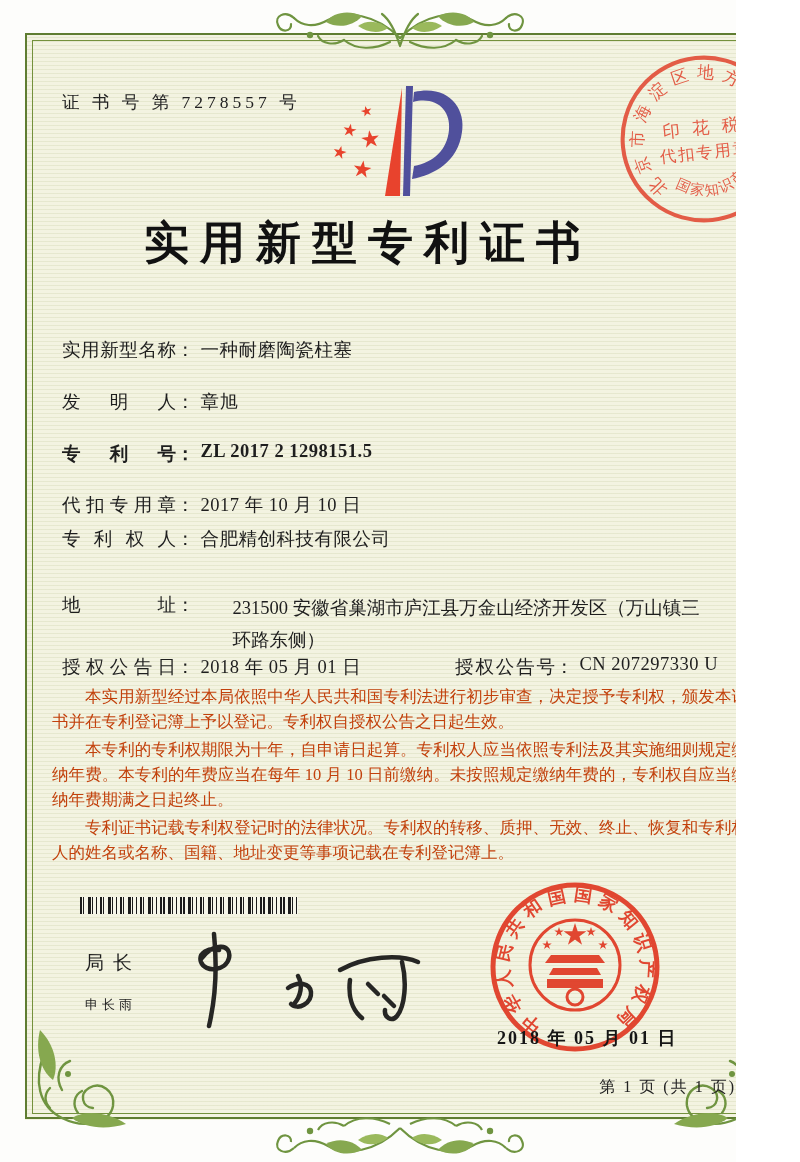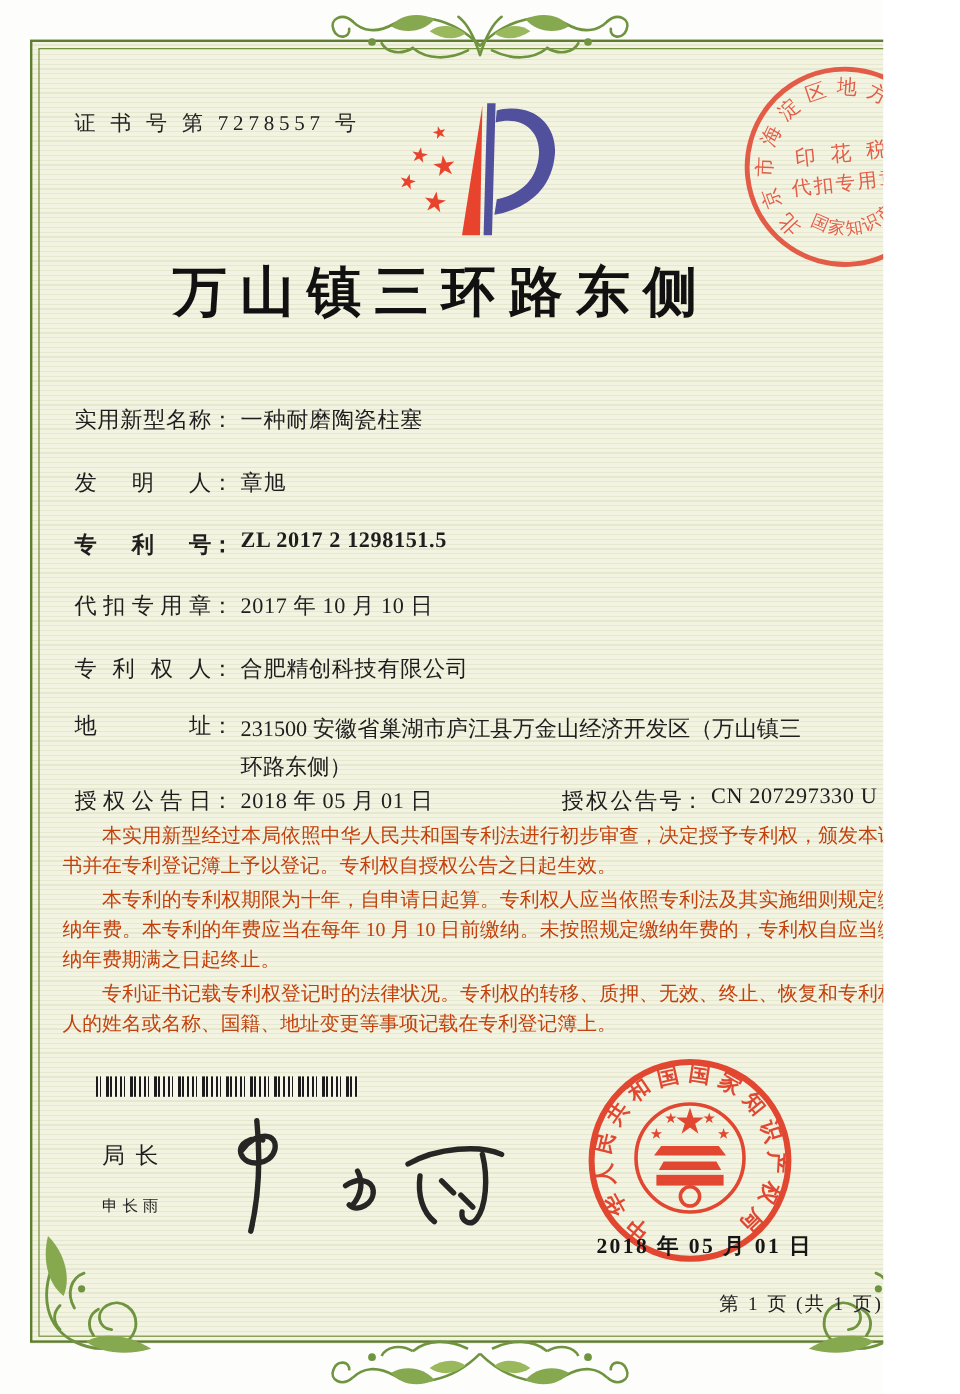--- a/index.html
+++ b/index.html
@@ -35,22 +35,22 @@
   .tax-stamp{position:absolute;left:615px;top:50px;width:178px;height:178px;transform:rotate(-6deg);opacity:.92;}
   .title{
     position:absolute;left:0;top:213px;width:100%;text-align:center;
     font-size:45px;font-weight:600;letter-spacing:11px;color:#111;
   }
   .fields{position:absolute;left:62px;top:330px;width:690px;font-size:18.5px;}
   .f-row{position:absolute;left:0;white-space:nowrap;}
   .f-label{display:inline-block;width:114px;text-align:justify;text-align-last:justify;vertical-align:top;}
   .f-colon{display:inline-block;vertical-align:top;margin-right:6px;}
   .f-value{display:inline-block;vertical-align:top;letter-spacing:0.5px;text-align:center;}
-  .f-value-wrap{display:inline-block;vertical-align:top;width:480px;white-space:normal;line-height:1.75;}
-  .grant-right{position:absolute;left:393px;top:0;white-space:nowrap;margin-left:13px;}
+  .f-value-wrap{display:inline-block;vertical-align:top;width:480px;white-space:normal;line-height:1.75;margin-left:32px;}
+  .grant-right{position:absolute;left:393px;top:0;white-space:nowrap;}
   .grant-right .f-label{width:100px;}
   .paragraphs{
     position:absolute;left:52px;top:684px;width:696px;
     font-size:16.5px;line-height:25px;text-align:justify;color:#c2410c;
   }
   .paragraphs p{margin:0 0 3px 0;text-indent:2em;}
   .barcode{
     position:absolute;left:80px;top:897px;width:218px;height:17px;
     background:repeating-linear-gradient(90deg,
       #1c1c1c 0 2px, #f6f6ea 2px 3.5px,
@@ -140,36 +140,36 @@
     <text fill="#e2503a" font-size="16.5" letter-spacing="6" font-family="Liberation Serif,serif">
       <textPath href="#tax-top-arc" startOffset="2" textLength="262" lengthAdjust="spacing">北京市海淀区地方税务局</textPath>
     </text>
     <text x="87.5" y="82" text-anchor="middle" fill="#e2503a" font-size="17" letter-spacing="4" font-family="Liberation Serif,serif">印 花 税</text>
     <text x="87.5" y="106" text-anchor="middle" fill="#e2503a" font-size="16" letter-spacing="2" font-family="Liberation Serif,serif">代扣专用章</text>
     <text fill="#e2503a" font-size="14" letter-spacing="1" font-family="Liberation Serif,serif">
       <textPath href="#tax-bottom-arc" startOffset="22" textLength="108" lengthAdjust="spacing">国家知识产权局</textPath>
     </text>
   </svg>
 
-  <div class="title">万山镇三环路东侧</div>
+  <div class="title">实用新型专利证书</div>
 
   <div class="fields">
     <div class="f-row" style="top:7px;">
       <span class="f-label">实用新型名称</span><span class="f-colon">：</span><span class="f-value">一种耐磨陶瓷柱塞</span>
     </div>
     <div class="f-row" style="top:59px;">
       <span class="f-label">发明人</span><span class="f-colon">：</span><span class="f-value">章旭</span>
     </div>
     <div class="f-row" style="top:111px;font-weight:bold;">
       <span class="f-label">专利号</span><span class="f-colon">：</span><span class="f-value">ZL 2017 2 1298151.5</span>
     </div>
     <div class="f-row" style="top:162px;">
       <span class="f-label">代扣专用章</span><span class="f-colon">：</span><span class="f-value">2017 年 10 月 10 日</span>
     </div>
-    <div class="f-row" style="top:214px;">
+    <div class="f-row" style="top:196px;">
       <span class="f-label">专利权人</span><span class="f-colon">：</span><span class="f-value">合肥精创科技有限公司</span>
     </div>
     <div class="f-row" style="top:262px;">
       <span class="f-label">地址</span><span class="f-colon">：</span><span class="f-value-wrap">231500 安徽省巢湖市庐江县万金山经济开发区（万山镇三环路东侧）</span>
     </div>
     <div class="f-row" style="top:324px;width:690px;text-decoration:underline;">
       <span class="f-label">授权公告日</span><span class="f-colon">：</span><span class="f-value">2018 年 05 月 01 日</span>
       <span class="grant-right">
         <span class="f-label">授权公告号</span><span class="f-colon">：</span><span class="f-value">CN 207297330 U</span>
       </span>

